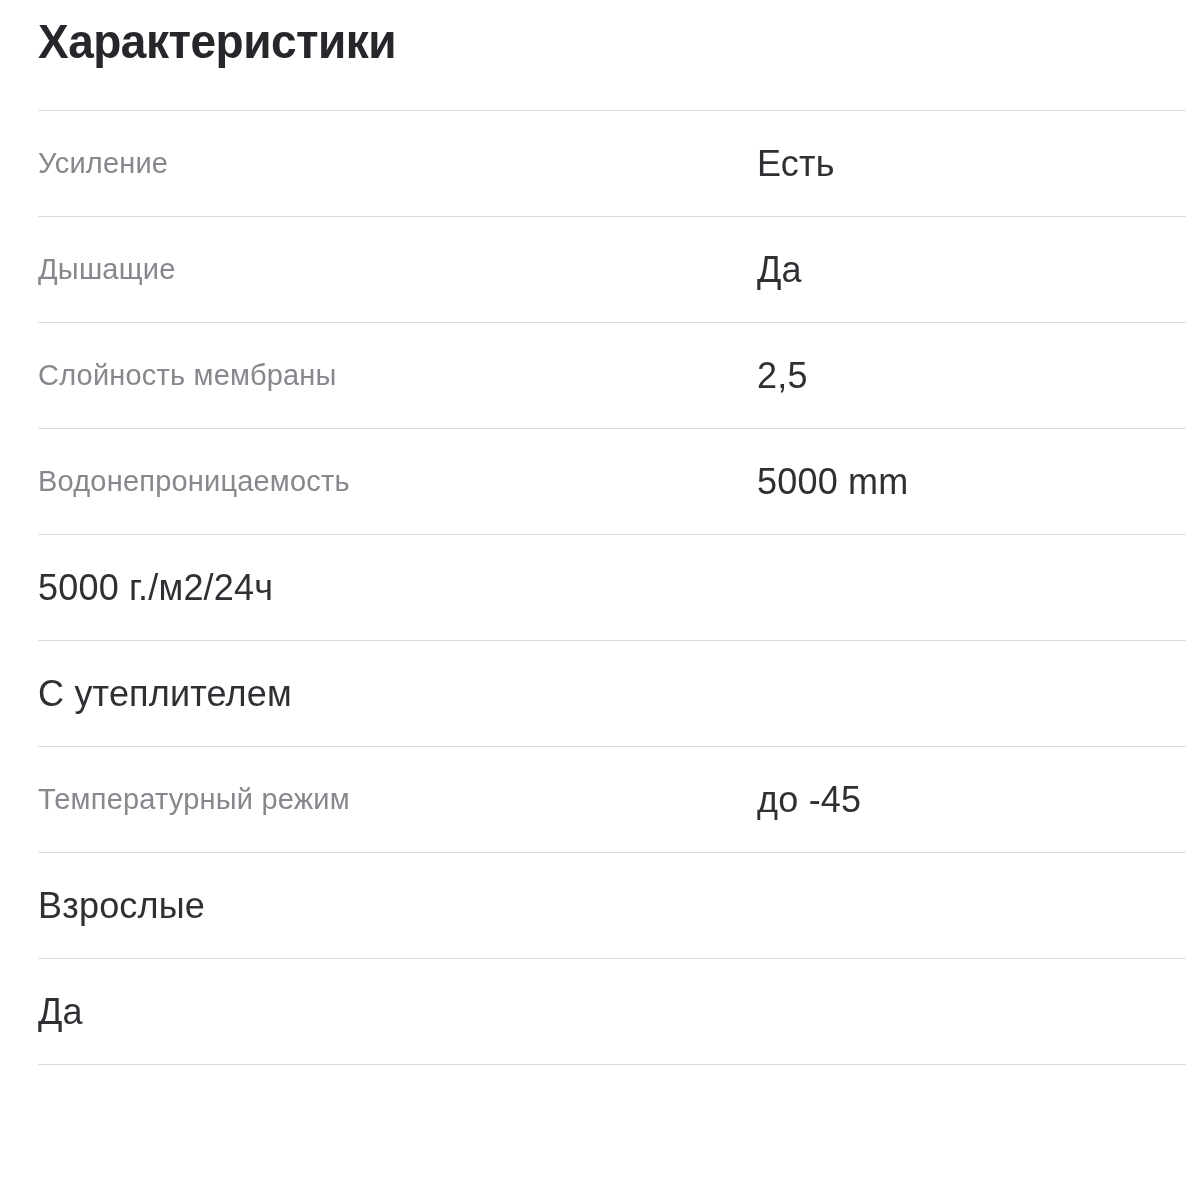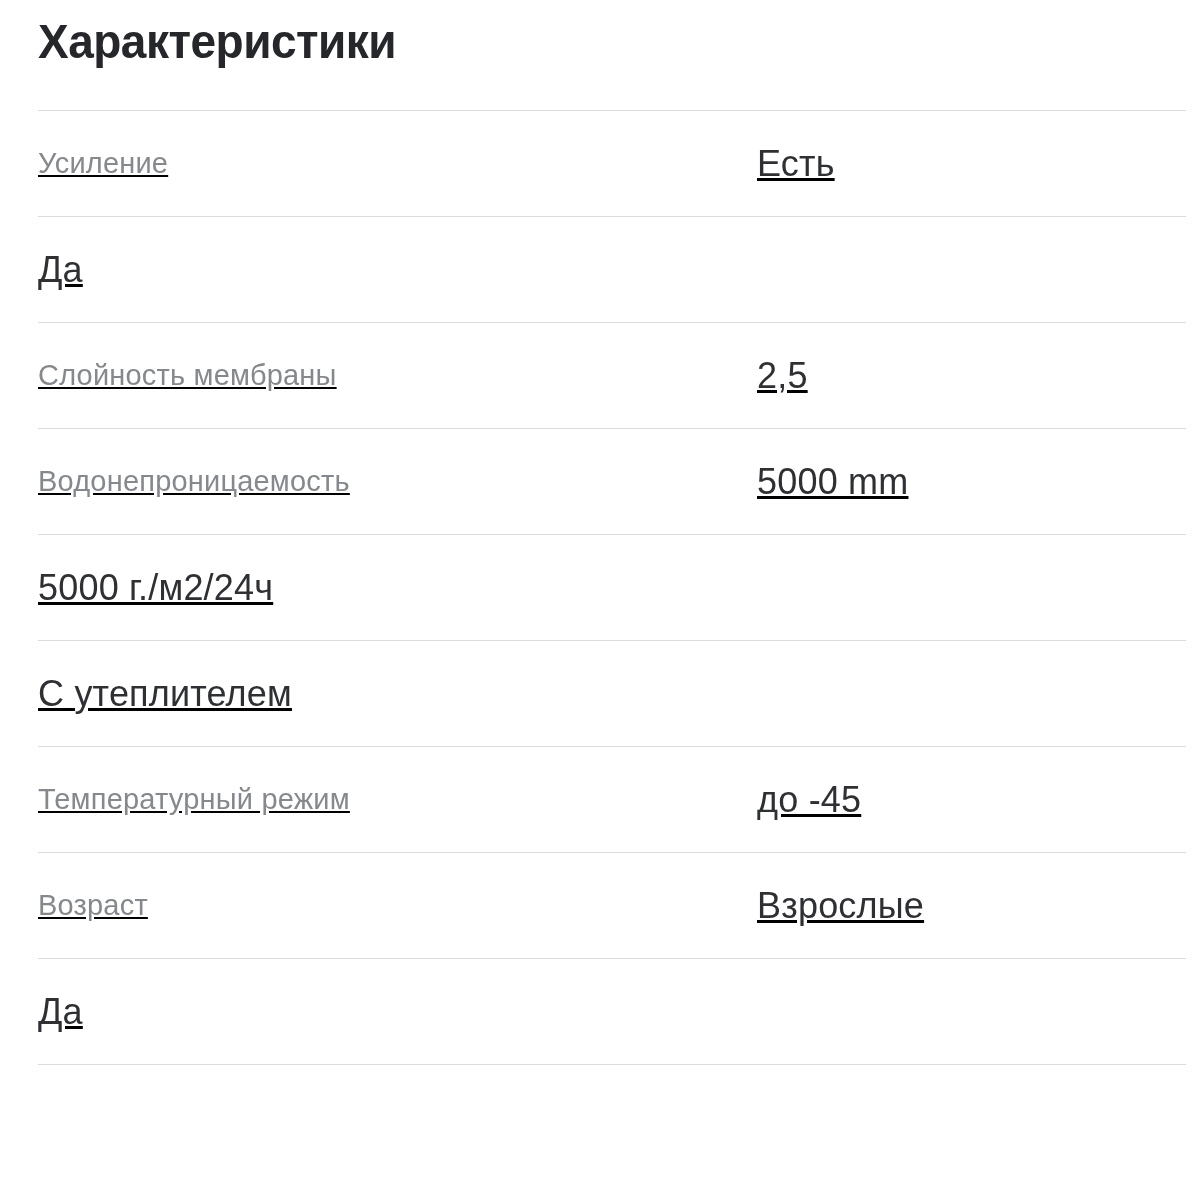--- a/index.html
+++ b/index.html
@@ -27,21 +27,20 @@
     line-height: 52px;
     font-weight: 800;
     letter-spacing: -0.5px;
     color: var(--color-title);
     transform: scaleY(1.04);
     transform-origin: left top;
   }
   .spec-table {
     margin-top: 44px;
     border-top: 1px solid var(--color-divider);
-    text-decoration: underline;
   }
   .spec-row {
     display: flex;
     align-items: center;
     height: 106px;
     border-bottom: 1px solid var(--color-divider);
   }
   .spec-label {
     flex: 0 0 719px;
     font-size: 29px;
@@ -65,20 +64,21 @@
   <h1 class="section-title">Характеристики</h1>
 
   <div class="spec-table">
 
     <div class="spec-row">
       <span class="spec-label">Усиление</span>
       <span class="spec-value">Есть</span>
     </div>
 
     <div class="spec-row">
+      <span class="spec-label">Дышащие</span>
       <span class="spec-value">Да</span>
     </div>
 
 
     <div class="spec-row">
       <span class="spec-label">Слойность мембраны</span>
       <span class="spec-value">2,5</span>
     </div>
 
     <div class="spec-row">
@@ -93,21 +93,20 @@
     <div class="spec-row">
       <span class="spec-value">С утеплителем</span>
     </div>
 
     <div class="spec-row">
       <span class="spec-label">Температурный режим</span>
       <span class="spec-value">до -45</span>
     </div>
 
     <div class="spec-row">
-      <span class="spec-label">Возраст</span>
       <span class="spec-value">Взрослые</span>
     </div>
 
     <div class="spec-row">
       <span class="spec-value">Да</span>
     </div>
 
   </div>
 </div>
 

